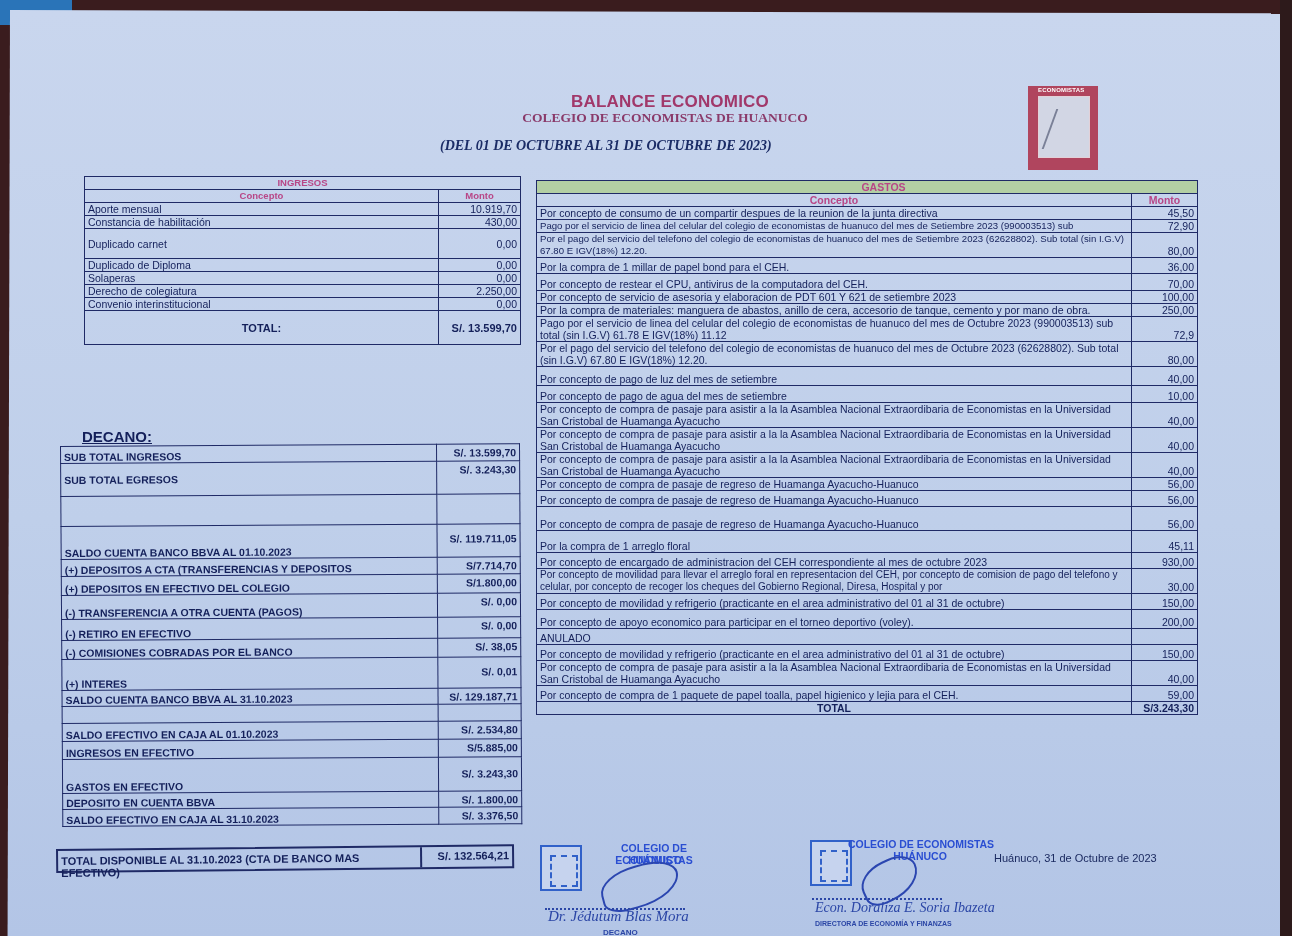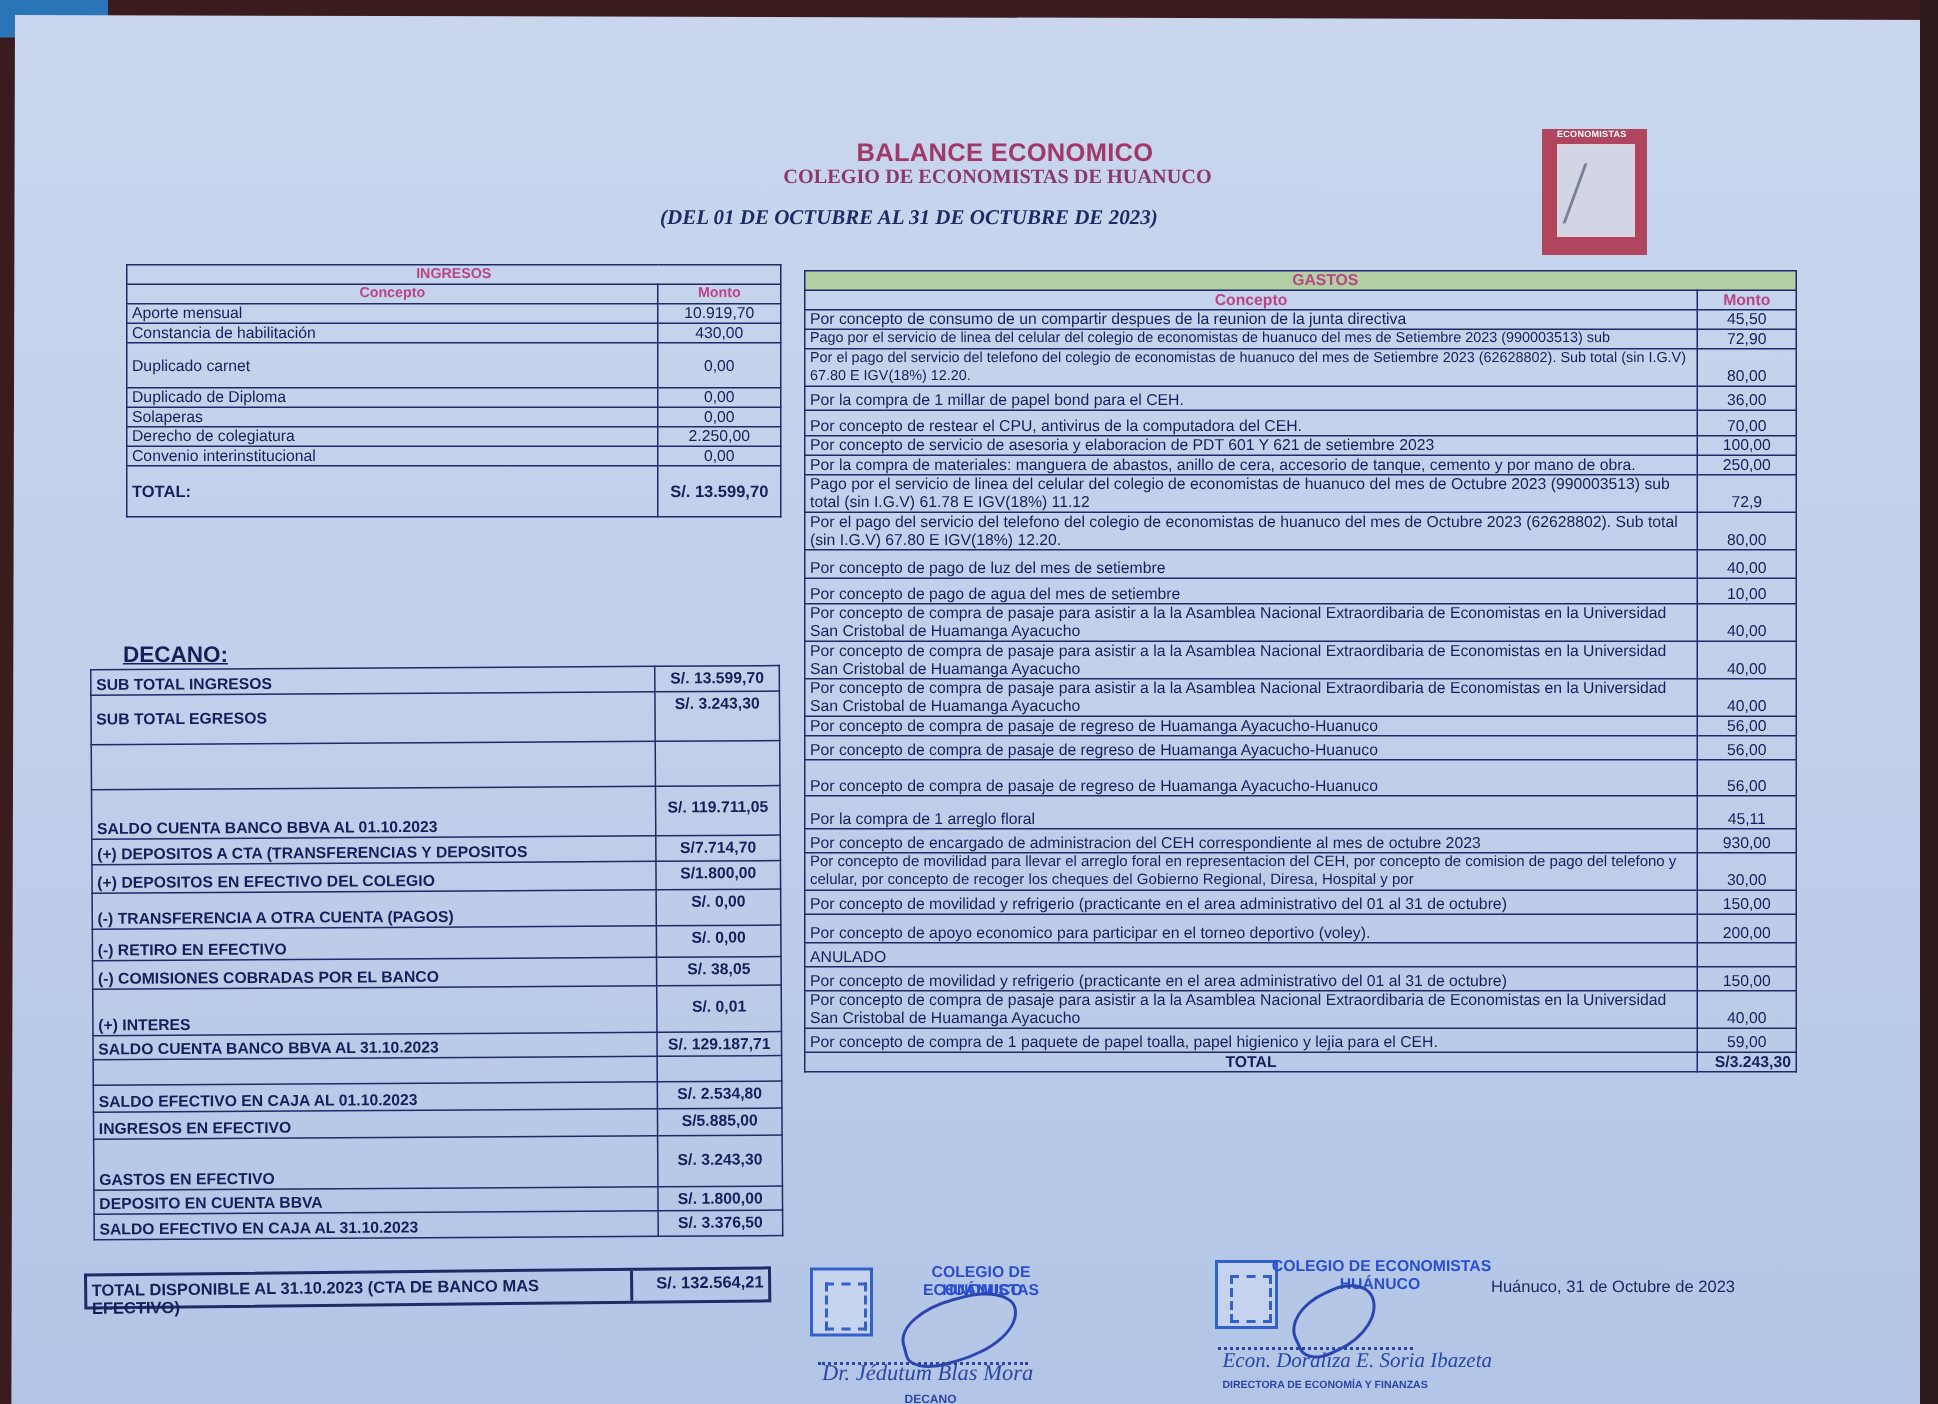--- a/index.html
+++ b/index.html
@@ -33,21 +33,21 @@
     position: absolute; left: 1028px; top: 86px; width: 70px; height: 84px;
     background: #b0455e; padding: 10px 8px 12px 10px;
   }
   .logo .inner { width: 100%; height: 100%; background: #d2d6e4; border: 1px solid #e3d1d8; position: relative; }
   .logo .top { position: absolute; left: 10px; top: 1px; font-size: 6px; color: #fff; font-weight: bold; letter-spacing: 0.2px; }
   .logo .sketch { position: absolute; left: 10px; top: 12px; width: 30px; height: 40px; border-left: 2px solid #7a8097; transform: skewX(-20deg); }
 
   table { border-collapse: collapse; position: absolute; font-family: "Liberation Sans", sans-serif; color: #14205a; }
   td, th { border: 1.4px solid #1f2a66; padding: 0 3px; font-size: 10.5px; line-height: 12px; vertical-align: bottom; font-weight: normal; }
   .hdr-pink { color: #b84687; text-align: center; font-weight: bold; font-size: 9.5px; }
-  .num { text-align: center; }
+  .num { text-align: right; }
   .ingresos { left: 84px; top: 176px; width: 437px; }
   .ingresos td.num { width: 82px; }
   .ingresos .total-row td { height: 34px; vertical-align: middle; font-weight: bold; font-size: 11px; }
   .resumen-title {
     position: absolute; left: 82px; top: 428px; font-size: 15px; font-weight: bold; color: #14205a; text-decoration: underline;
   }
   .resumen { left: 60px; top: 446px; width: 460px; transform: rotate(-0.35deg); transform-origin: 0 0; }
   .resumen td { font-size: 10.5px; text-transform: uppercase; }
   .resumen td.num { width: 83px; font-weight: bold; vertical-align: top; padding-top: 2px; }
   .resumen td.lbl { font-weight: bold; }
@@ -125,21 +125,21 @@
       </tr>
   <tr>
         <td>Derecho de colegiatura</td>
         <td class="num">2.250,00</td>
       </tr>
   <tr>
         <td>Convenio interinstitucional</td>
         <td class="num">0,00</td>
       </tr>
   <tr class="total-row">
-    <td style="">TOTAL:</td>
+    <td style="text-align:center">TOTAL:</td>
     <td class="num">S/. 13.599,70</td>
   </tr>
 </tbody>
   </table>
 
 <div class="resumen-title">DECANO:</div>
 <table class="resumen">
   <tbody>
       <tr style="height:17px">
         <td class="lbl">SUB TOTAL INGRESOS</td>

